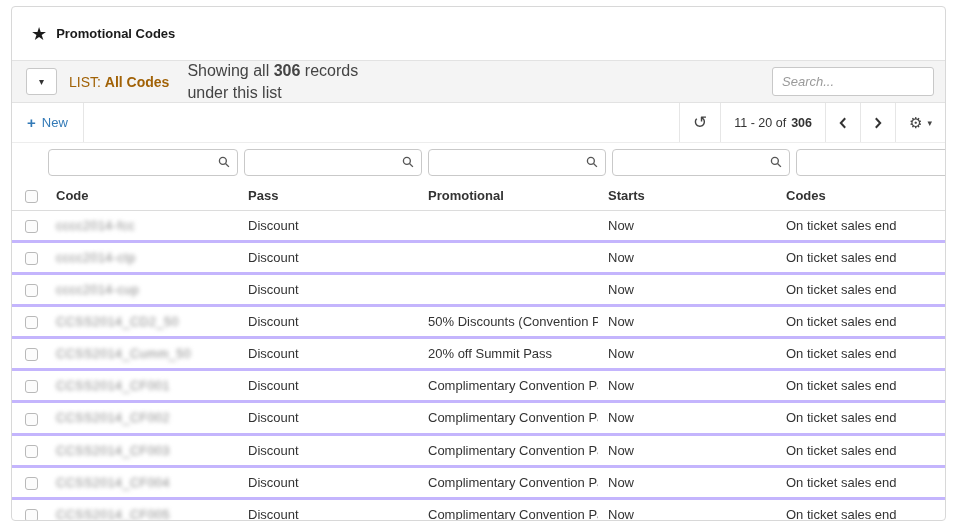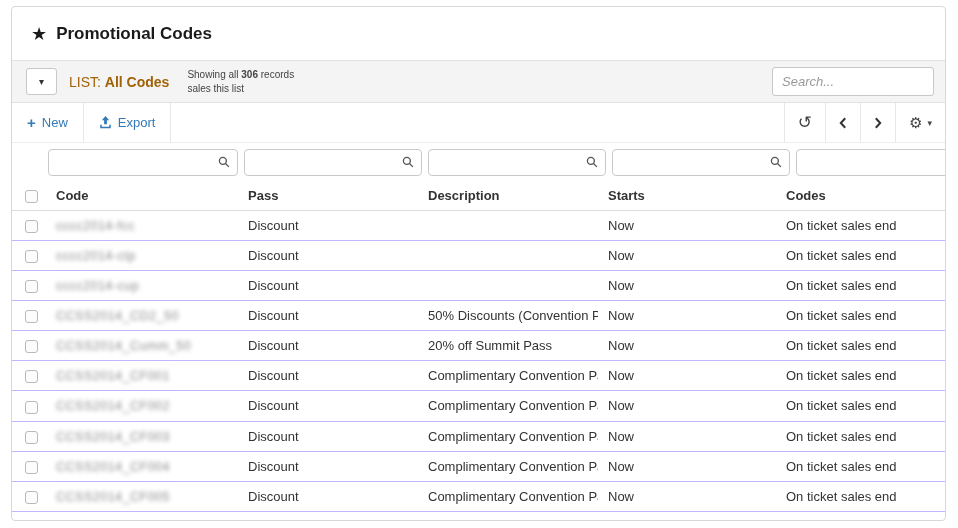--- a/index.html
+++ b/index.html
@@ -19,21 +19,21 @@
     background: #fff;
     overflow: hidden;
   }
   
   .page-header {
     height: 53px;
     display: flex; align-items: center;
     padding-left: 19px;
   }
   .star { font-size: 18px; color: #1a1a1a; margin-right: 9px; }
-  .page-title { font-size: 17px; font-weight: 700; color: #1a1a1a; }
+  .page-title { font-size: 13px; font-weight: 700; color: #1a1a1a; }
 
   
   .list-bar {
     height: 43px;
     background: #f4f4f4;
     border-top: 1px solid #e2e2e2;
     border-bottom: 1px solid #e2e2e2;
     display: flex; align-items: center;
     padding: 0 11px 0 14px;
   }
@@ -43,21 +43,21 @@
     border: 1px solid #c8c8c8;
     border-radius: 3px;
     font-size: 10px; color: #333;
     cursor: pointer;
     display: flex; align-items: center; justify-content: center;
   }
   .list-label { font-size: 14px; color: #a16207; margin-left: 12px; white-space: nowrap; }
   .list-label b { font-weight: 700; }
   .records {
     margin-left: 18px;
-    font-size: 10px; color: #444; line-height: 1.35;
+    font-size: 16px; color: #444; line-height: 1.35;
     white-space: nowrap;
   }
   .records b { font-weight: 700; }
   .lb-spacer { flex: 1; }
   .search-input {
     width: 162px; height: 29px;
     border: 1px solid #c8c8c8; border-radius: 3px;
     padding: 0 9px; font-size: 13px;
     font-family: "Liberation Sans", sans-serif;
     background: #fff; color: #333;
@@ -127,21 +127,21 @@
   }
   th, td {
     text-align: left;
     padding: 7px 10px;
     white-space: nowrap; overflow: hidden;
   }
   thead th {
     font-weight: 700;
     border-bottom: 1px solid #dcdcdc;
   }
-  tbody td { border-bottom: 1px solid #c4b5fd; }
+  tbody td { border-bottom: 3px solid #c4b5fd; }
   .col-check { padding-left: 13px; padding-right: 0; }
   input[type="checkbox"] {
     appearance: none; -webkit-appearance: none;
     width: 13px; height: 13px;
     border: 1px solid #b9b9b9; border-radius: 3px;
     background: #fcfcfc; margin: 0;
     vertical-align: middle;
     cursor: pointer;
   }
   .redacted {
@@ -168,42 +168,39 @@
     <span class="list-label">
       <span>LIST:</span>
       <b>All Codes</b>
     </span>
     <div class="records">
       <div>
         <span>Showing all</span>
         <b>306</b>
         <span>records</span>
       </div>
-      <div>sales this list</div>
+      <div>under this list</div>
     </div>
     <div class="lb-spacer"></div>
     <input class="search-input" type="text" placeholder="Search..." style="">
   </div>
 
   <div class="toolbar">
     <button class="tb-btn">
       <span class="plus">+</span>
       <span>New</span>
     </button>
-    <button class="tb-btn">
-      <svg width="13" height="13" viewBox="0 0 16 16">
-        <path d="M8 0 L12.5 5.2 H9.7 V10 H6.3 V5.2 H3.5 Z" fill="#337ab7"></path>
-        <path d="M1.5 10.8 V15 H14.5 V10.8 H12.6 V13.1 H3.4 V10.8 Z" fill="#337ab7"></path>
-      </svg>
-      <span>Export</span>
-    </button>
     <div class="tb-spacer"></div>
     <button class="tb-cell">
       <span class="refresh-glyph">↺</span>
     </button>
+    <div class="tb-cell pag-text">
+      <span>11 - 20 of</span>
+      <b>306</b>
+    </div>
     <button class="tb-cell">
       <svg width="8" height="12" viewBox="0 0 8 12">
         <polyline points="6.2,1.3 1.8,6 6.2,10.7" fill="none" stroke="#333" stroke-width="2"></polyline>
       </svg>
     </button>
     <button class="tb-cell">
       <svg width="8" height="12" viewBox="0 0 8 12">
         <polyline points="1.8,1.3 6.2,6 1.8,10.7" fill="none" stroke="#333" stroke-width="2"></polyline>
       </svg>
     </button>
@@ -254,21 +251,21 @@
         <col style="width:180px">
       <col style="width:180px">
         <col style="width:178px">
         <col>
     </colgroup>
     <thead>
       <tr>
         <th class="col-check"><input type="checkbox" style=""></th>
         <th>Code</th>
         <th>Pass</th>
-        <th>Description</th>
+        <th>Promotional</th>
         <th>Starts</th>
         <th>Codes</th>
       </tr>
     </thead>
     <tbody>
     <tr>
       <td class="col-check"><input type="checkbox" style=""></td>
       <td><span class="redacted">cccc2014-fcc</span></td>
       <td>Discount</td>
       <td></td>

